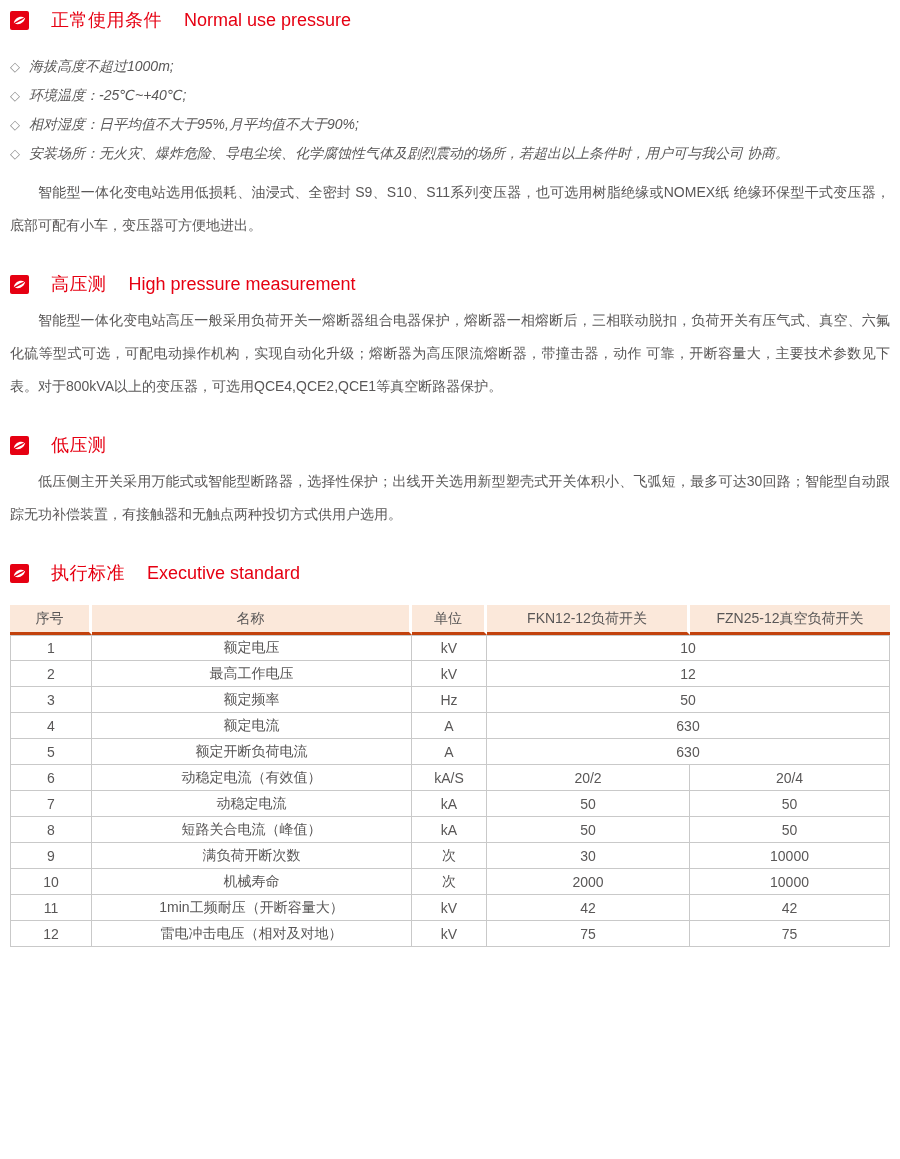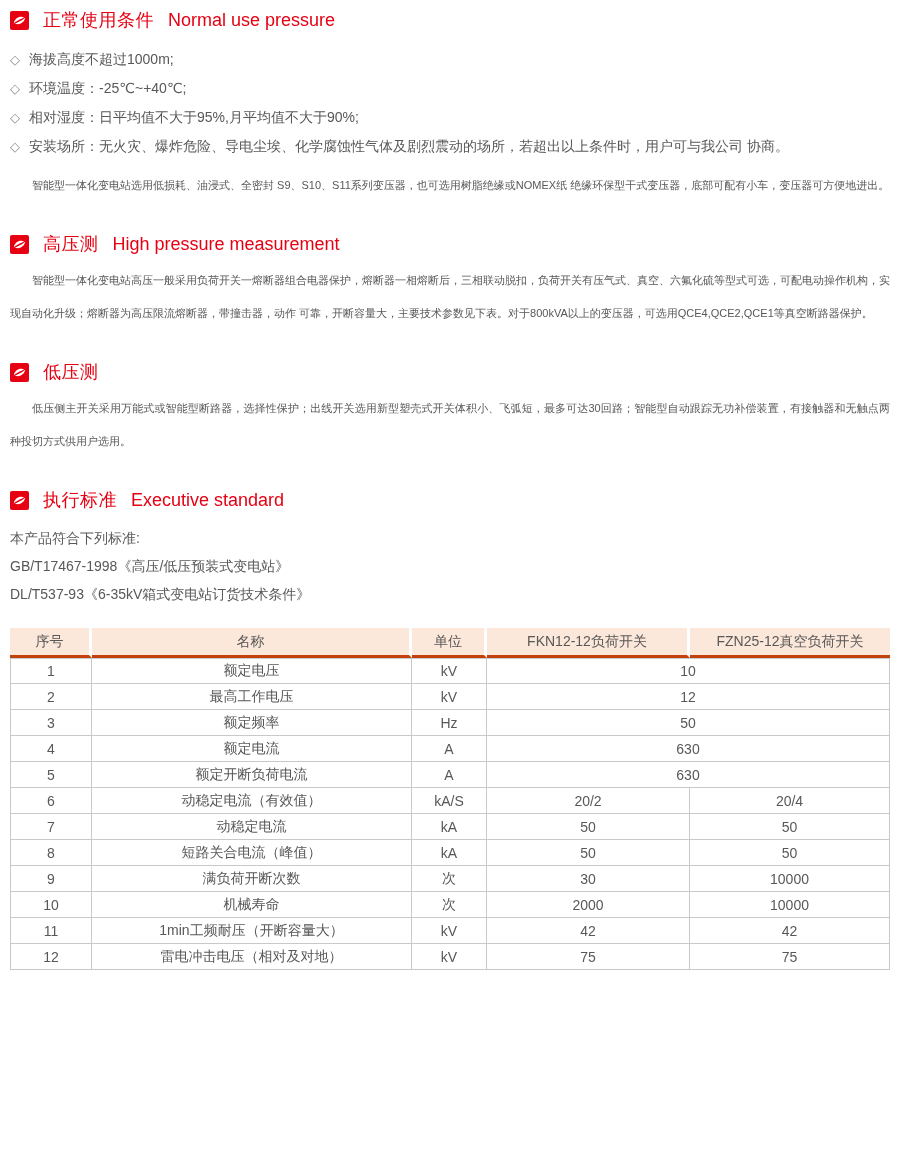--- a/index.html
+++ b/index.html
@@ -10,35 +10,35 @@
   }
   *{margin:0;padding:0;box-sizing:border-box;}
   html,body{background:#fff;}
   body{
     width:900px;height:1159px;overflow:hidden;
     font-family:"Liberation Sans","DejaVu Sans",sans-serif;
     color:var(--text);
   }
   .page{padding:8px 10px 0 10px;}
   .sec-title{
-    display:flex;align-items:center;gap:14px;
+    display:flex;align-items:center;gap:22px;
     font-size:18px;font-weight:normal;color:var(--accent);
     margin:30px 0 0 0;line-height:24px;
   }
   section:first-child .sec-title{margin-top:0;}
   .sec-icon{width:19px;height:19px;flex:0 0 19px;display:inline-flex;}
   .sec-icon svg{width:19px;height:19px;display:block;}
   .title-zh{letter-spacing:.5px;}
-  .bullets{margin-top:13px;}
+  .bullets{margin-top:20px;font-style:italic;}
   .bullet-item{
     font-size:14px;line-height:29px;white-space:nowrap;
   }
   .diamond{color:#8a8a8a;margin-right:9px;font-size:13px;}
   .para{
-    margin-top:8px;font-size:11px;line-height:33px;
+    margin-top:8px;font-size:14px;line-height:33px;
     text-indent:2em;text-align:justify;
   }
   .std-lines{margin-top:12px;}
   .std-line{font-size:14px;line-height:28px;}
   table.spec{
     margin-top:20px;width:880px;table-layout:fixed;
     border-collapse:separate;border-spacing:0;
     font-size:14px;color:var(--text);
   }
   table.spec col.c-no{width:82px;}
@@ -124,25 +124,20 @@
       <span class="sec-icon">
         <svg viewBox="0 0 19 19">
             <rect width="19" height="19" rx="2" fill="#e60012"></rect>
             <path d="M3.8 12.2 C4.6 7.4 9.4 4.6 14.2 6.4 C11.4 7.6 7.8 9.2 5.8 10.8 C5 11.4 4.3 11.9 3.8 12.2 Z" fill="#fff"></path>
             <path d="M15.2 6.8 C14.4 11.6 9.6 14.4 4.8 12.6 C7.6 11.4 11.2 9.8 13.2 8.2 C14 7.6 14.7 7.1 15.2 6.8 Z" fill="#fff"></path>
           </svg>
       </span>
       <span class="title-zh">执行标准</span>
       <span class="title-en">Executive standard</span>
     </h2>
-    <div class="std-lines">
-        <div class="std-line"><span>本产品符合下列标准:</span></div>
-        <div class="std-line"><span>GB/T17467-1998《高压/低压预装式变电站》</span></div>
-        <div class="std-line"><span>DL/T537-93《6-35kV箱式变电站订货技术条件》</span></div>
-      </div>
   </section>
 
   <section>
 
     <table class="spec">
       <colgroup>
         <col class="c-no">
           <col class="c-name">
           <col class="c-unit">
           <col class="c-fkn">

